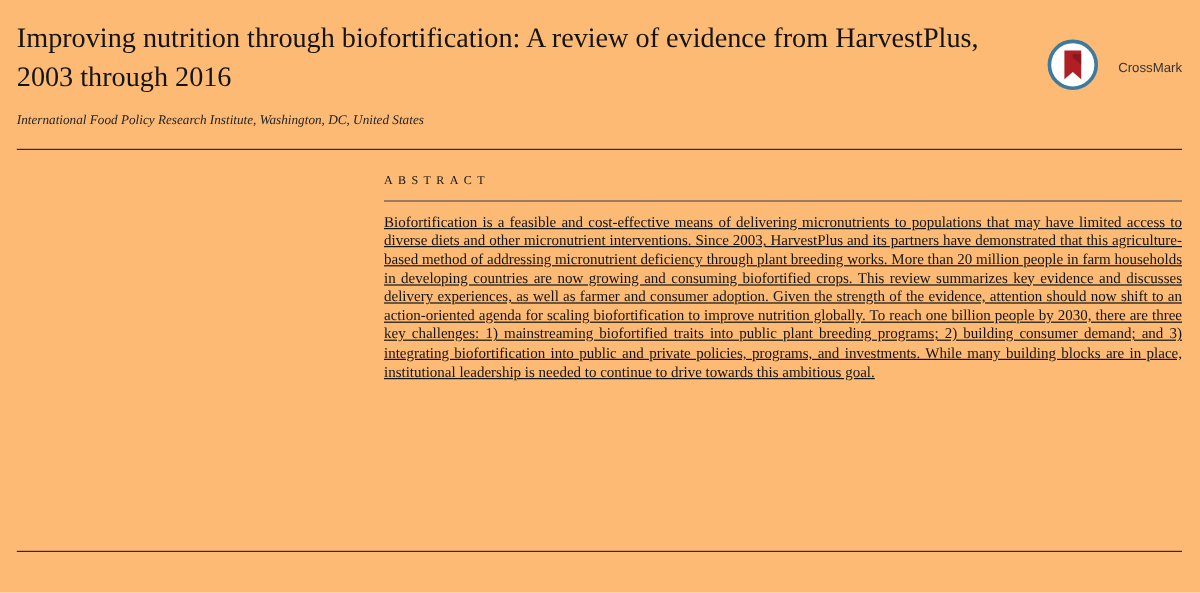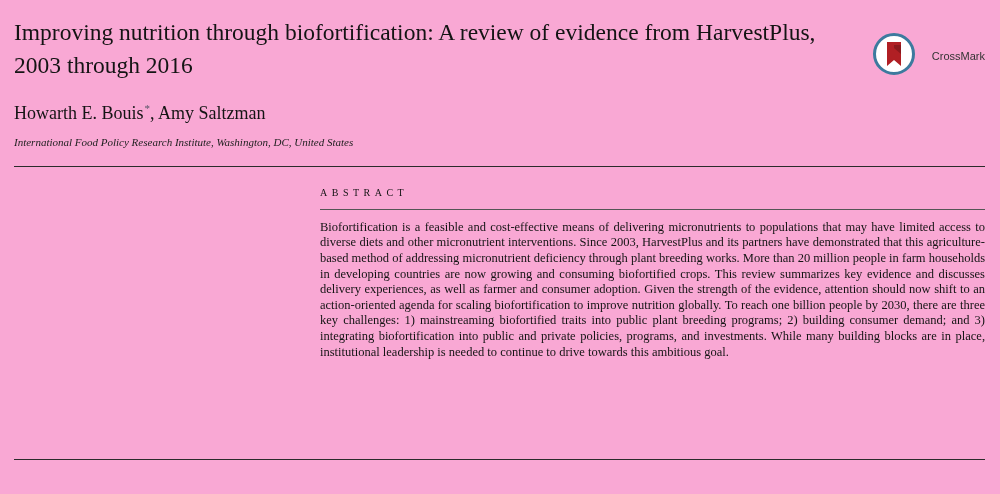--- a/index.html
+++ b/index.html
@@ -6,21 +6,21 @@
     margin: 0;
     padding: 0;
     background: #ffffff;
   }
   .page {
     position: relative;
     width: 1000px;
     height: 494px;
     box-sizing: border-box;
     padding: 16px 15px 0 14px;
-    background: #f9a8d4;
+    background: #fdba74;
     font-family: "Liberation Serif", "DejaVu Serif", serif;
     color: #1a1a1a;
     overflow: hidden;
   }
   .header-row {
     display: flex;
     align-items: flex-start;
   }
   .title {
     margin: 0;
@@ -79,20 +79,21 @@
     border: none;
     border-top: 1px solid #555555;
     margin: 11px 0 10px 0;
   }
   .abstract-text {
     margin: 0;
     font-size: 12.5px;
     line-height: 15.6px;
     text-align: justify;
     color: #141414;
+    text-decoration: underline;
   }
   .rule-bottom {
     position: absolute;
     left: 14px;
     right: 15px;
     top: 459px;
     border: none;
     border-top: 1.2px solid #2b2b2b;
     margin: 0;
   }
@@ -110,21 +111,20 @@
         <svg width="44" height="44" viewBox="0 0 44 44" aria-hidden="true">
           <circle cx="22" cy="22" r="19.5" fill="#ffffff" stroke="#3d7a9e" stroke-width="3"></circle>
           <path d="M15 10 h14 v24 l-7 -6 l-7 6 z" fill="#b01f24"></path>
           <path d="M22 16 l7 6 v-9 h-7 z" fill="#8a181c"></path>
         </svg>
       </span>
       <span class="cm-label">CrossMark</span>
     </div>
   </div>
 
-  <div class="authors"><span>Howarth E. Bouis</span><sup>*</sup><span>, </span><span>Amy Saltzman</span></div>
 
   <div class="affiliation">International Food Policy Research Institute, Washington, DC, United States</div>
 
   <hr class="rule-full">
 
   <div class="abstract-col">
     <div class="abstract-heading">ABSTRACT</div>
     <hr class="rule-abs">
     <p class="abstract-text">Biofortification is a feasible and cost-effective means of delivering micronutrients to populations that may have limited access to diverse diets and other micronutrient interventions. Since 2003, HarvestPlus and its partners have demonstrated that this agriculture-based method of addressing micronutrient deficiency through plant breeding works. More than 20 million people in farm households in developing countries are now growing and consuming biofortified crops. This review summarizes key evidence and discusses delivery experiences, as well as farmer and consumer adoption. Given the strength of the evidence, attention should now shift to an action-oriented agenda for scaling biofortification to improve nutrition globally. To reach one billion people by 2030, there are three key challenges: 1) mainstreaming biofortified traits into public plant breeding programs; 2) building consumer demand; and 3) integrating biofortification into public and private policies, programs, and investments. While many building blocks are in place, institutional leadership is needed to continue to drive towards this ambitious goal.</p>
   </div>

